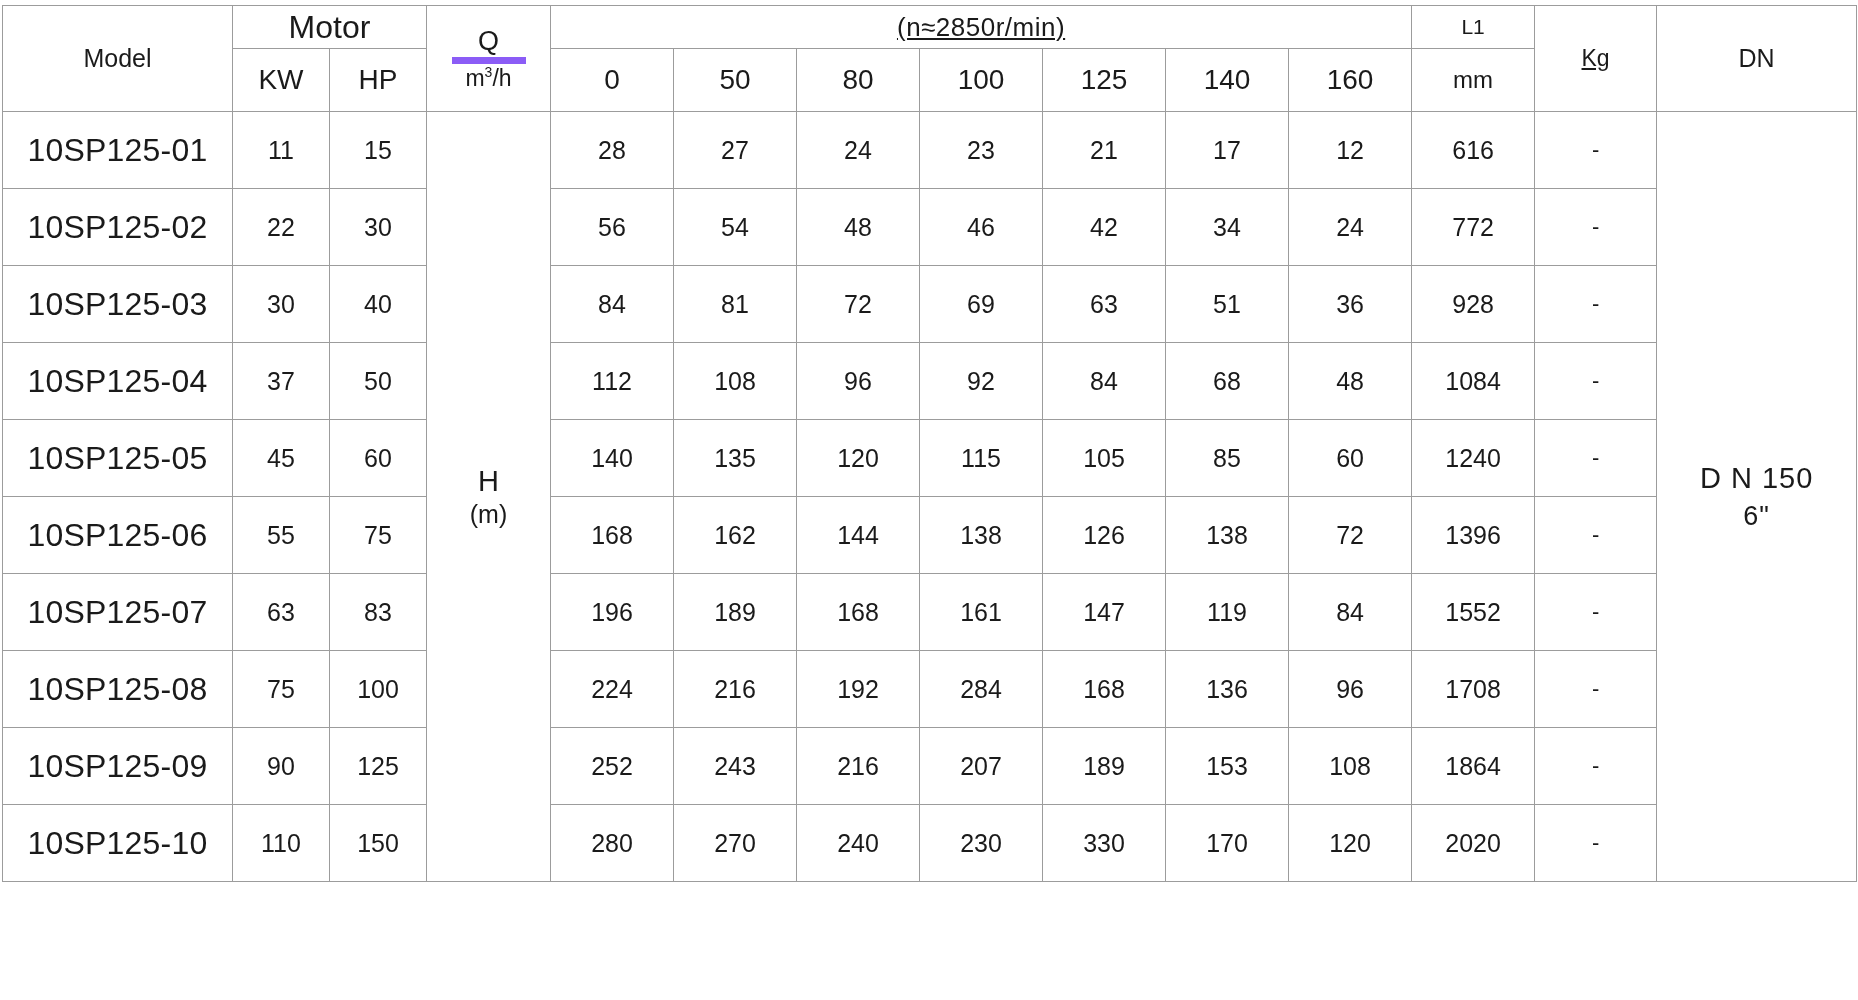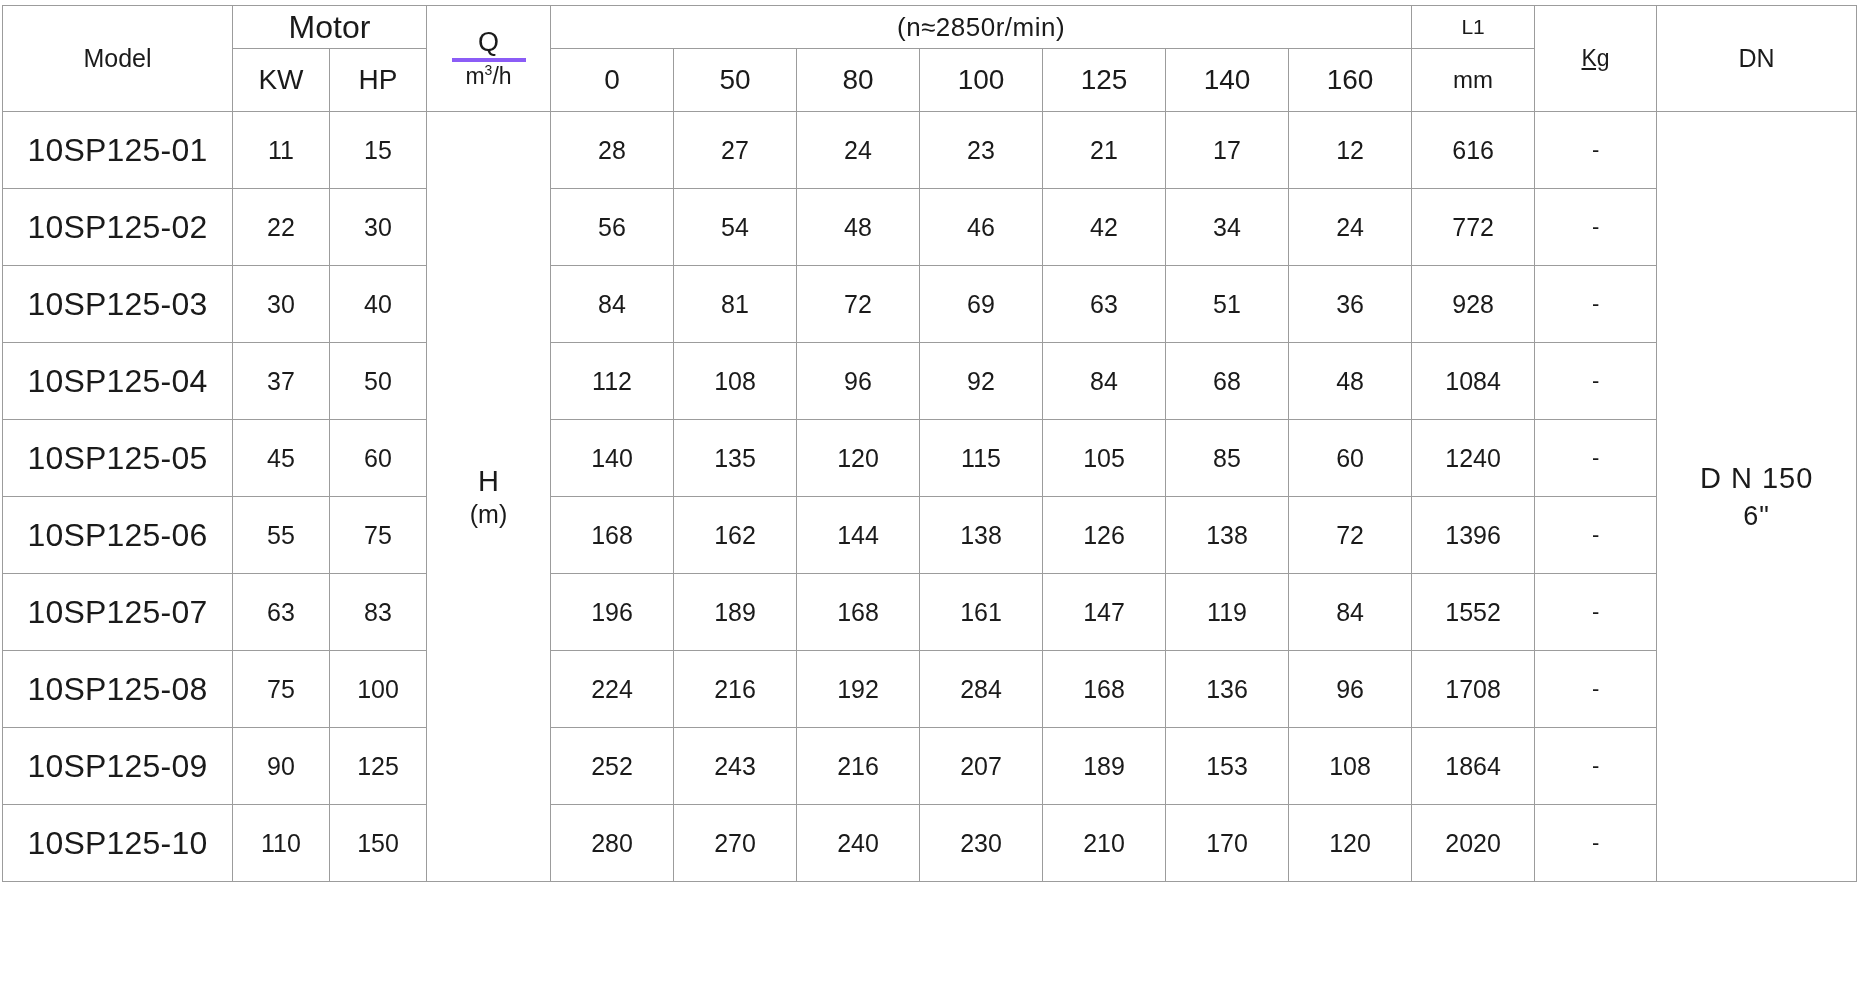--- a/index.html
+++ b/index.html
@@ -55,20 +55,21 @@
   }
   .model-head {
     font-size: 25px;
   }
   .motor-head {
     font-size: 32px;
   }
   .rpm-head {
     font-size: 26px;
     letter-spacing: 0.5px;
+    text-decoration: underline;
   }
   .l1-head-top {
     font-size: 21px;
   }
   .l1-head-sub {
     font-size: 24px;
   }
   .kg-head {
     font-size: 23px;
     text-decoration: underline;
@@ -80,21 +81,21 @@
     font-size: 26px;
     line-height: 1.0;
   }
   .q-head .q-letter {
     display: block;
     font-size: 27px;
   }
   .q-head .q-unit {
     display: block;
     font-size: 23px;
-    border-top: 4px solid #8b5cf6;
+    border-top: 7px solid #8b5cf6;
     width: 74px;
     margin: 2px auto 0 auto;
     padding-top: 1px;
   }
   .q-head .q-unit sup {
     font-size: 14px;
     vertical-align: super;
   }
   tbody tr {
     height: 77px;
@@ -319,21 +320,21 @@
         <td class="kg-cell">-</td>
       </tr>
       <tr>
         <td class="model-cell">10SP125-10</td>
         <td class="num">110</td>
         <td class="num">150</td>
         <td class="num">280</td>
         <td class="num">270</td>
         <td class="num">240</td>
         <td class="num hl">230</td>
-        <td class="num hl">210</td>
+        <td class="num hl">330</td>
         <td class="num hl">170</td>
         <td class="num">120</td>
         <td class="num">2020</td>
         <td class="kg-cell">-</td>
       </tr>
     </tbody>
   </table>
 </div>
 
 </body></html>

